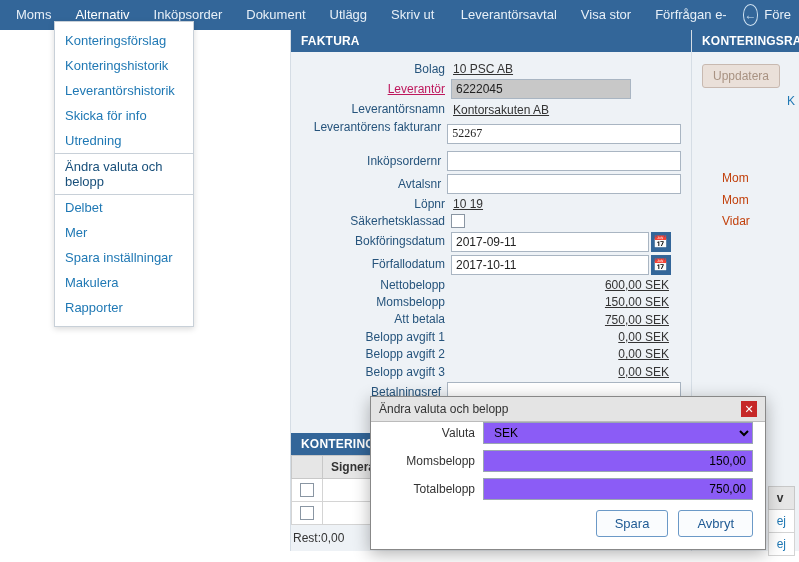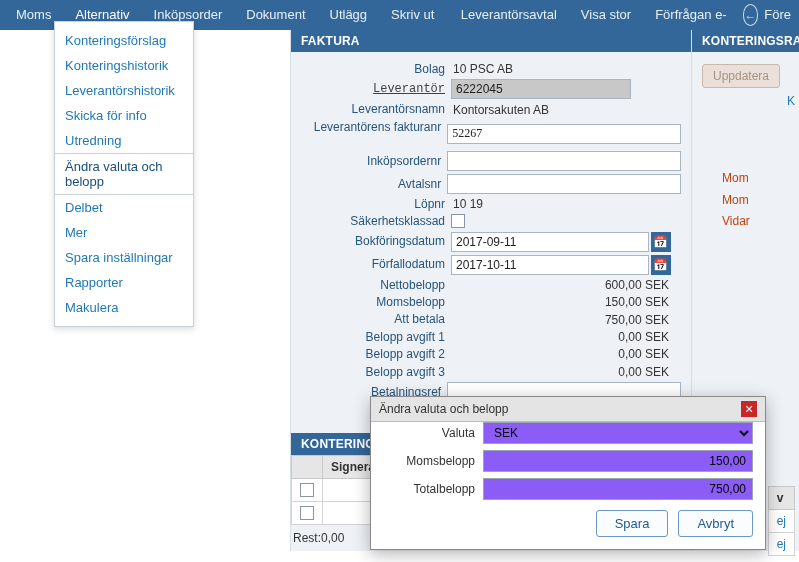--- a/index.html
+++ b/index.html
@@ -84,42 +84,42 @@
     .form-area { padding: 10px 10px 4px 10px; }
     .frow { display: flex; align-items: center; margin-bottom: 3px; }
     .flabel {
       width: 150px;
       text-align: right;
       color: #26547c;
       font-size: 12px;
       padding-right: 6px;
       line-height: 1.2;
     }
-    .flabel.link { color: #404040; text-decoration: underline; cursor: pointer; font-family: Liberation Mono, monospace; }
+    .flabel.link { color: #be185d; text-decoration: underline; cursor: pointer; }
     .finput {
       height: 20px;
       border: 1px solid #a9b5c2;
       background: #fff;
       padding: 0 4px;
       font-size: 12px;
       color: #222;
     }
     .finput.gray { background: #c8c8c8; }
     .w160 { width: 180px; }
     .w220 { width: 240px; font-family: Liberation Serif, serif; }
     .cal-btn {
       width: 20px; height: 20px;
       background: #336699;
       margin-left: 2px;
       display: inline-flex; align-items:center; justify-content:center;
       color: #fff; font-size: 12px; cursor:pointer;
     }
     .valtext {
       flex:1; text-align:right; padding-right:12px;
-      color:#333; font-size:12px;
+      color:#333; font-size:12px;text-decoration:underline;
     }
     .valtext.near { text-align:left; padding-left:2px; }
     .checkbox {
       width:14px; height:14px; border:1px solid #8a96a3; background:#fff;
     }
     .right-col .btn {
       margin:12px 0 0 10px;
       border:1px solid #c8b9b0;
       background:#eae0d9;
       color:#a89282;
@@ -222,22 +222,22 @@
 <div class="dropdown">
   <div class="dd-item">Konteringsförslag</div>
   <div class="dd-item">Konteringshistorik</div>
   <div class="dd-item">Leverantörshistorik</div>
   <div class="dd-item">Skicka för info</div>
   <div class="dd-item">Utredning</div>
   <div class="dd-item emph">Ändra valuta och belopp</div>
   <div class="dd-item">Delbet</div>
   <div class="dd-item">Mer</div>
   <div class="dd-item">Spara inställningar</div>
+  <div class="dd-item">Makulera</div>
   <div class="dd-item">Rapporter</div>
-  <div class="dd-item">Makulera</div>
 </div>
 
 <div class="main">
   <div class="left-col"></div>
 
   <div class="center-col">
     <div class="section-header">FAKTURA</div>
     <div class="form-area">
 
       <div class="frow">

